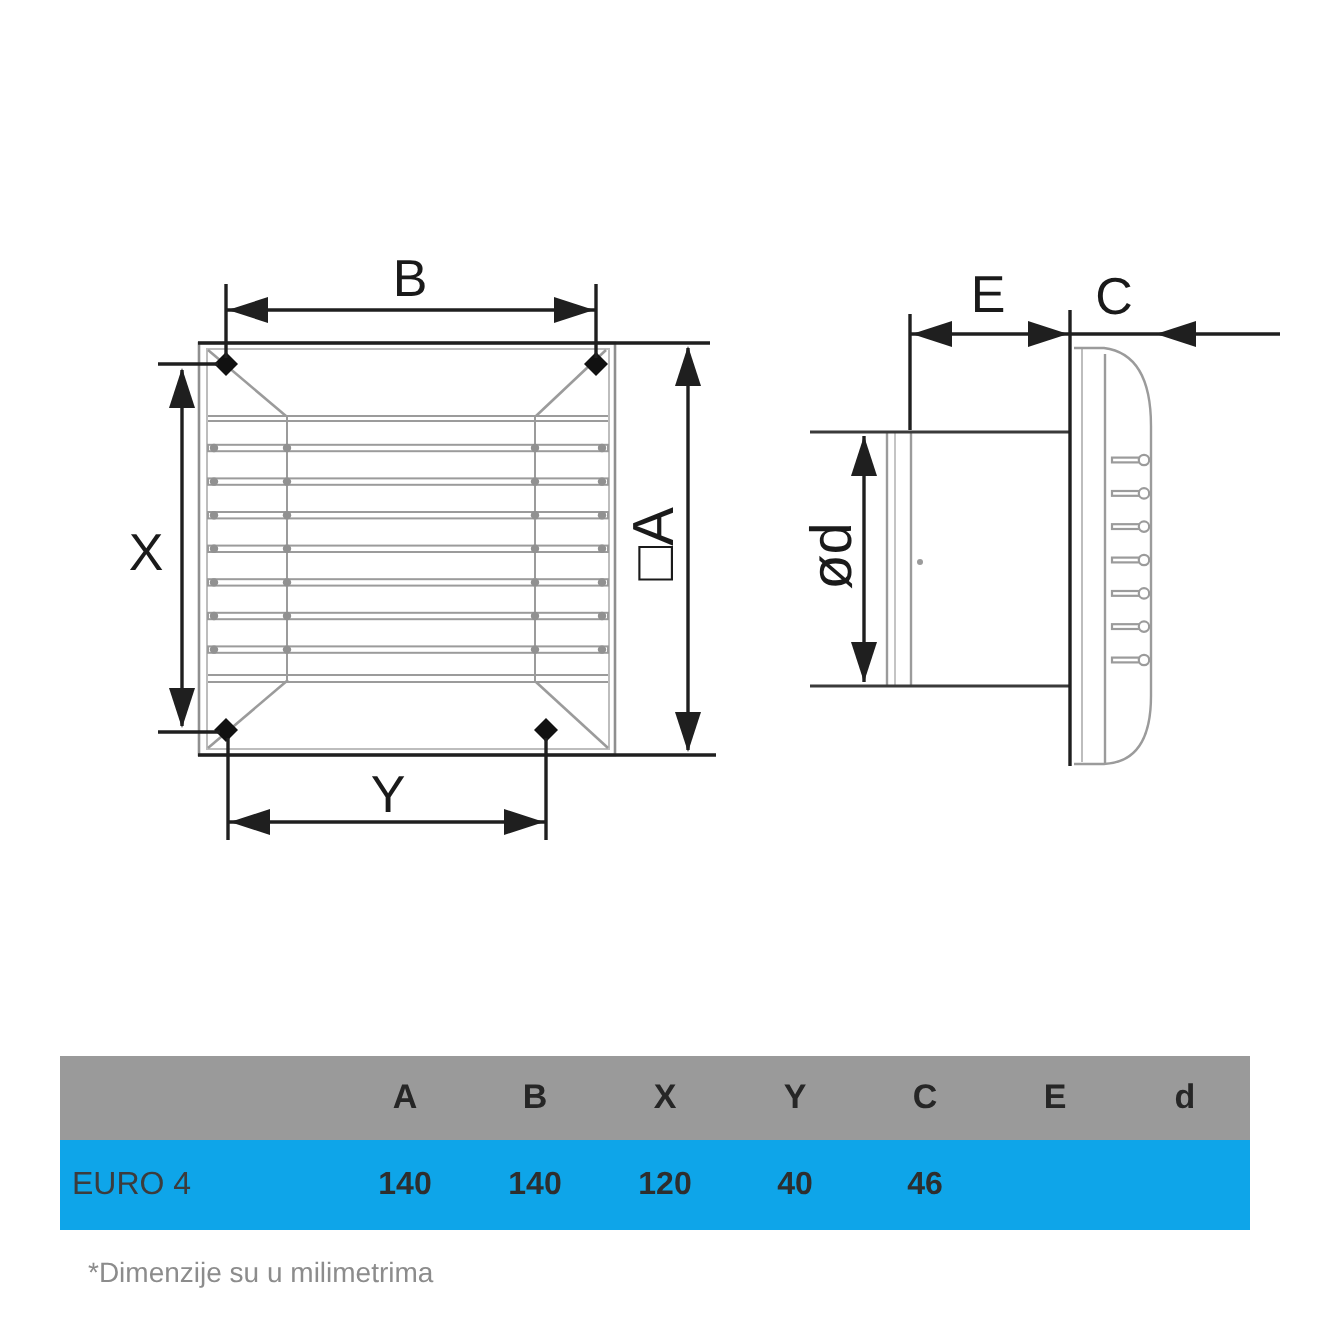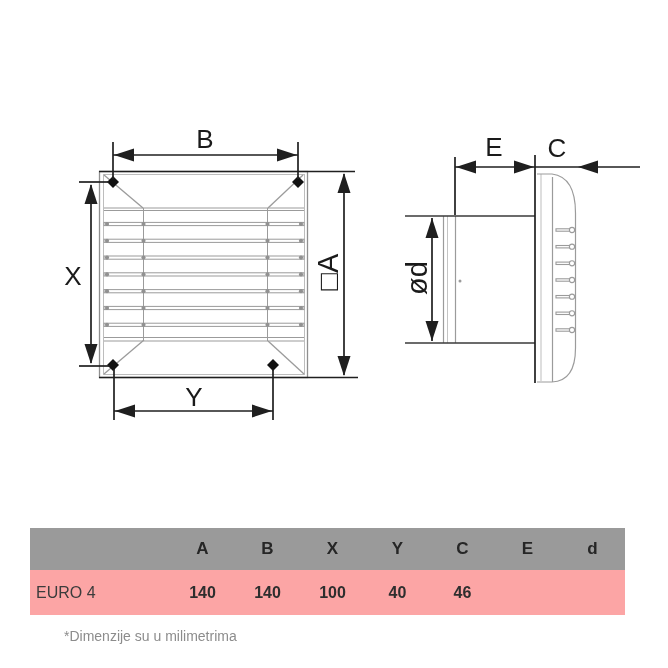--- a/index.html
+++ b/index.html
@@ -11,34 +11,34 @@
 
   .dim-label {
     position:absolute; transform:translate(-50%,-50%);
     font-size:26px; color:#1a1a1a; white-space:nowrap; line-height:1;
   }
   .dim-label.big { font-size:29px; }
   .dim-label.rot { transform:translate(-50%,-50%) rotate(-90deg); }
 
   .tbl { position:absolute; left:30px; top:528px; width:595px; }
   .tbl-head { display:flex; height:42px; background:#9a9a9a; }
-  .tbl-row  { display:flex; height:45px; background:#fca5a5; }
+  .tbl-row  { display:flex; height:45px; background:#0ea5e9; }
   .cell {
     width:65px; display:flex; align-items:center; justify-content:center;
     font-weight:bold; font-size:17px; color:#262626;
   }
   .tbl-row .cell { font-size:16px; color:#2e2e2e; }
   .cell.model {
     width:140px; justify-content:flex-start; padding-left:6px;
     box-sizing:border-box;
   }
   .tbl-row .cell.model { font-weight:normal; font-size:16px; color:#3c3c3c; }
 
   .footnote {
-    position:absolute; left:64px; top:628px;
+    position:absolute; left:44px; top:628px;
     font-size:14px; color:#8c8c8c;
   }
 </style>
 </head>
 <body>
 
 <div class="stage">
 
   <svg class="draw" width="668" height="520" viewBox="0 0 668 520">
 
@@ -217,21 +217,21 @@
       <div class="cell">X</div>
       <div class="cell">Y</div>
       <div class="cell">C</div>
       <div class="cell">E</div>
       <div class="cell">d</div>
     </div>
     <div class="tbl-row">
       <div class="cell model">EURO 4</div>
       <div class="cell">140</div>
       <div class="cell">140</div>
-      <div class="cell">100</div>
+      <div class="cell">120</div>
       <div class="cell">40</div>
       <div class="cell">46</div>
     </div>
   </div>
 
   <div class="footnote">*Dimenzije su u milimetrima</div>
 
 </div>
 
 </body></html>

